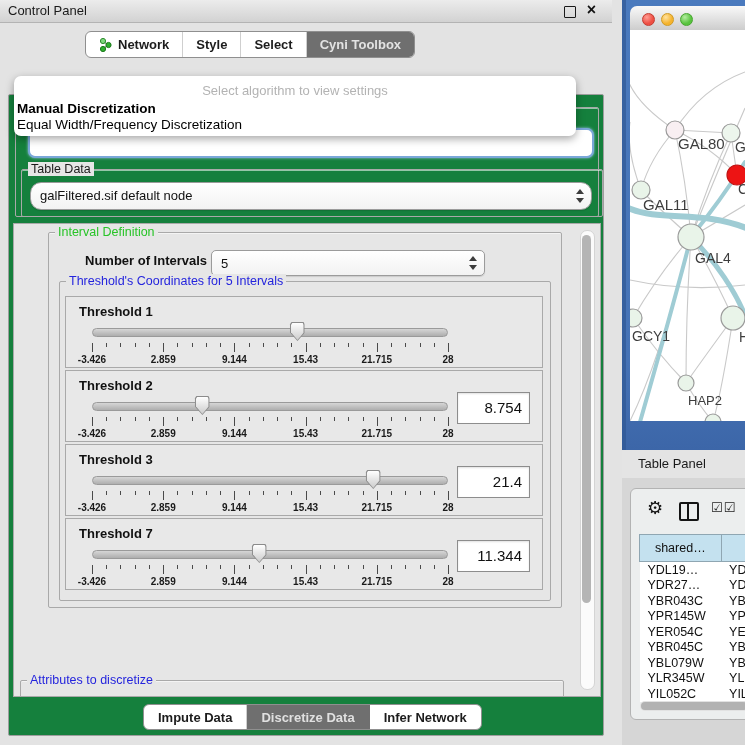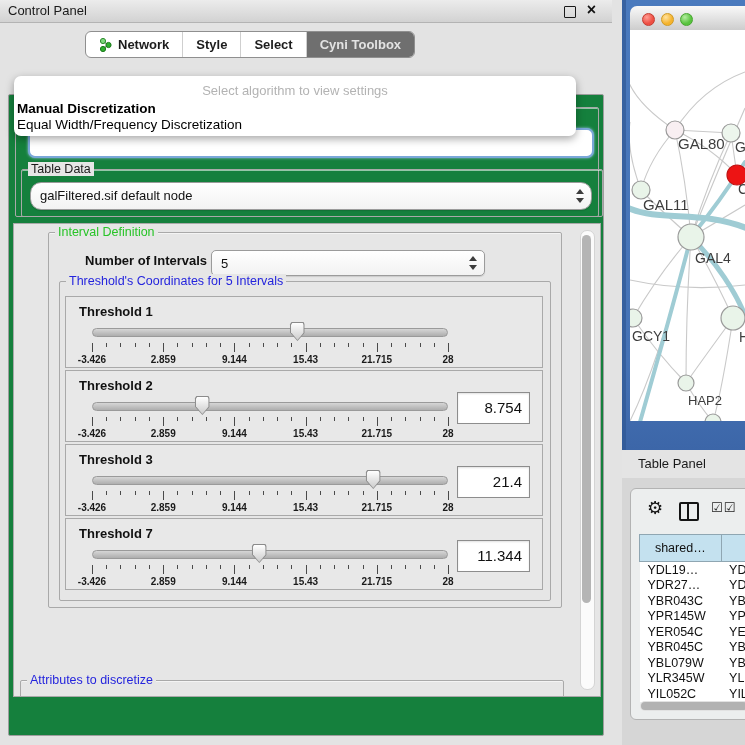--- a/index.html
+++ b/index.html
@@ -396,20 +396,31 @@
 
       </div>
 
       <div id="cp-vscroll" class="abs">
         <div class="vthumb"></div>
       </div>
 
     </div>
   </div>
 
+  <div id="cp-bottom-tabs" class="abs">
+    <div class="tab">
+        <span>Impute Data</span>
+      </div>
+    <div class="tab selected">
+        <span>Discretize Data</span>
+      </div>
+    <div class="tab">
+        <span>Infer Network</span>
+      </div>
+  </div>
 
   <div id="algo-popup" class="abs">
     <div id="algo-hint" class="abs">Select algorithm to view settings</div>
     <div id="algo-opt0" class="abs">Manual Discretization</div>
     <div id="algo-opt1" class="abs">Equal Width/Frequency Discretization</div>
   </div>
 </div>
 
 <div id="net-window" class="abs">
   <div id="net-titlebar" class="abs">

